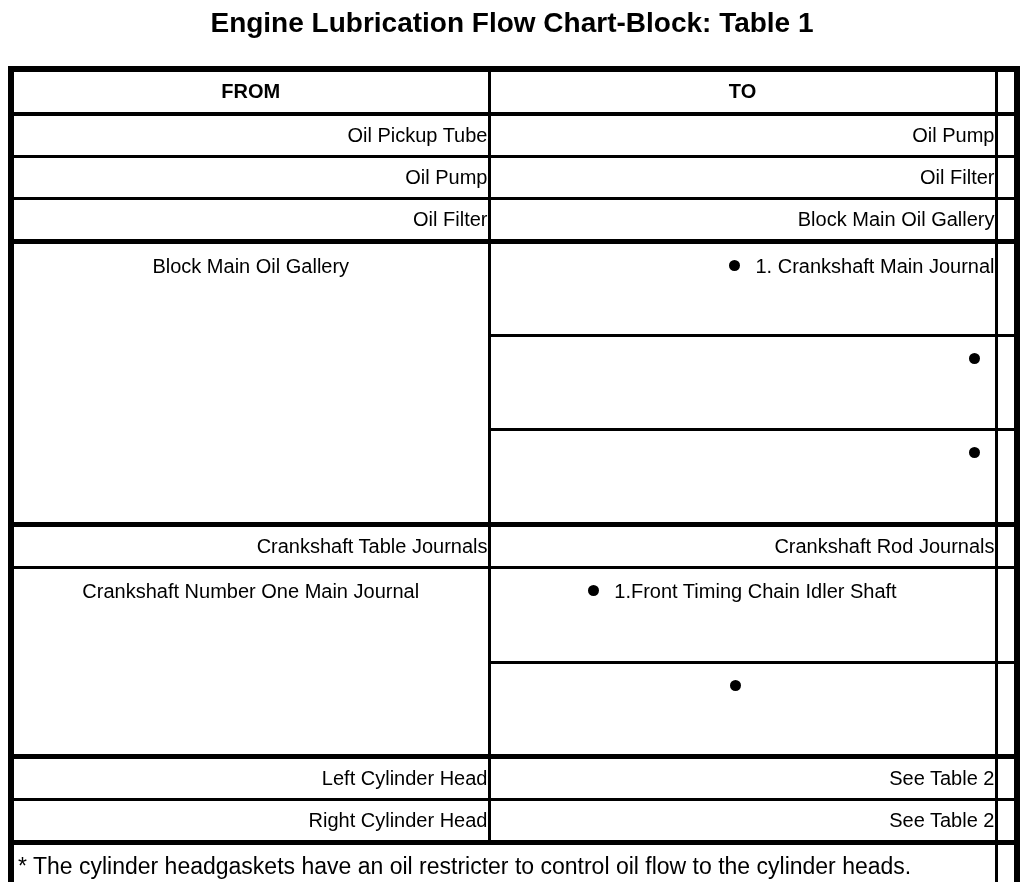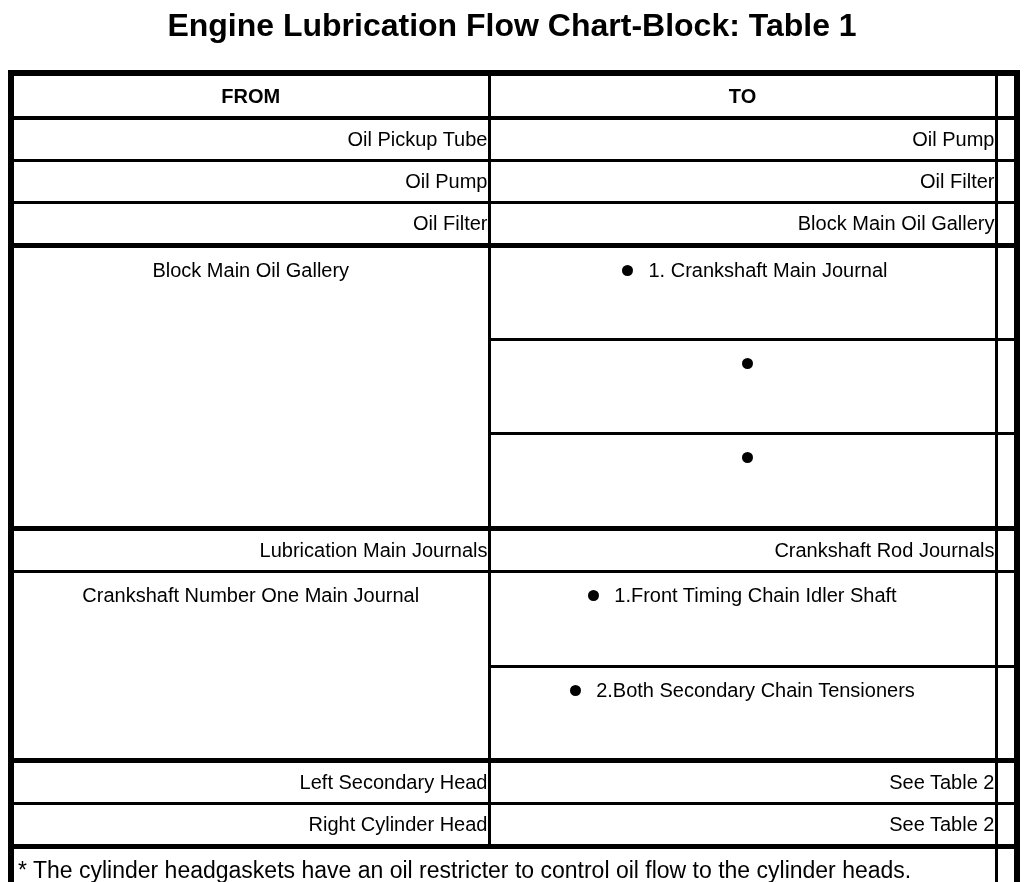--- a/index.html
+++ b/index.html
@@ -9,21 +9,21 @@
   body {
     width: 1024px;
     height: 882px;
     background: #ffffff;
     color: #000000;
     font-family: "Liberation Sans", sans-serif;
     overflow: hidden;
   }
   .page-title {
     margin: 6px 0 0 0;
-    font-size: 32px;
+    font-size: 28px;
     font-weight: bold;
     text-align: center;
     letter-spacing: 0px;
     line-height: 1.2;
   }
   table.flow-table {
     border-collapse: collapse;
     table-layout: fixed;
     width: 1006px;
     margin: 26px 0 0 8px;
@@ -65,21 +65,21 @@
     height: 94px;
   }
   tr.sub-row td.to-cell {
     vertical-align: top;
     padding-top: 11px;
   }
   tr.sub-row.tall {
     height: 95px;
   }
   td.bullet-left {
-    text-align: center;
+    text-align: right;
     padding-left: 25px;
   }
   td.bullet-center {
     text-align: center;
   }
   .bullet {
     display: inline-block;
     width: 11px;
     height: 11px;
     background: #000000;
@@ -153,41 +153,41 @@
       <td class="end-cell"></td>
     </tr>
     <tr class="sub-row tall">
       <td class="to-cell bullet-left">
         <span class="bullet"></span>
       </td>
       <td class="end-cell"></td>
     </tr>
 
     <tr class="simple-row thick-top">
-      <td class="from-cell">Lubrication Main Journals</td>
+      <td class="from-cell">Crankshaft Table Journals</td>
       <td class="to-cell">Crankshaft Rod Journals</td>
       <td class="end-cell"></td>
     </tr>
 
     <tr class="sub-row tall">
       <td class="from-span" rowspan="2">Crankshaft Number One Main Journal</td>
       <td class="to-cell bullet-center">
         <span class="bullet"></span><span>1.Front Timing Chain Idler Shaft</span>
       </td>
       <td class="end-cell"></td>
     </tr>
     <tr class="sub-row">
       <td class="to-cell bullet-center">
-        <span class="bullet"></span><span>2.Both Secondary Chain Tensioners</span>
+        <span class="bullet"></span>
       </td>
       <td class="end-cell"></td>
     </tr>
 
     <tr class="simple-row thick-top">
-      <td class="from-cell">Left Secondary Head</td>
+      <td class="from-cell">Left Cylinder Head</td>
       <td class="to-cell">See Table 2</td>
       <td class="end-cell"></td>
     </tr>
 
     <tr class="simple-row">
       <td class="from-cell">Right Cylinder Head</td>
       <td class="to-cell">See Table 2</td>
       <td class="end-cell"></td>
     </tr>
 

